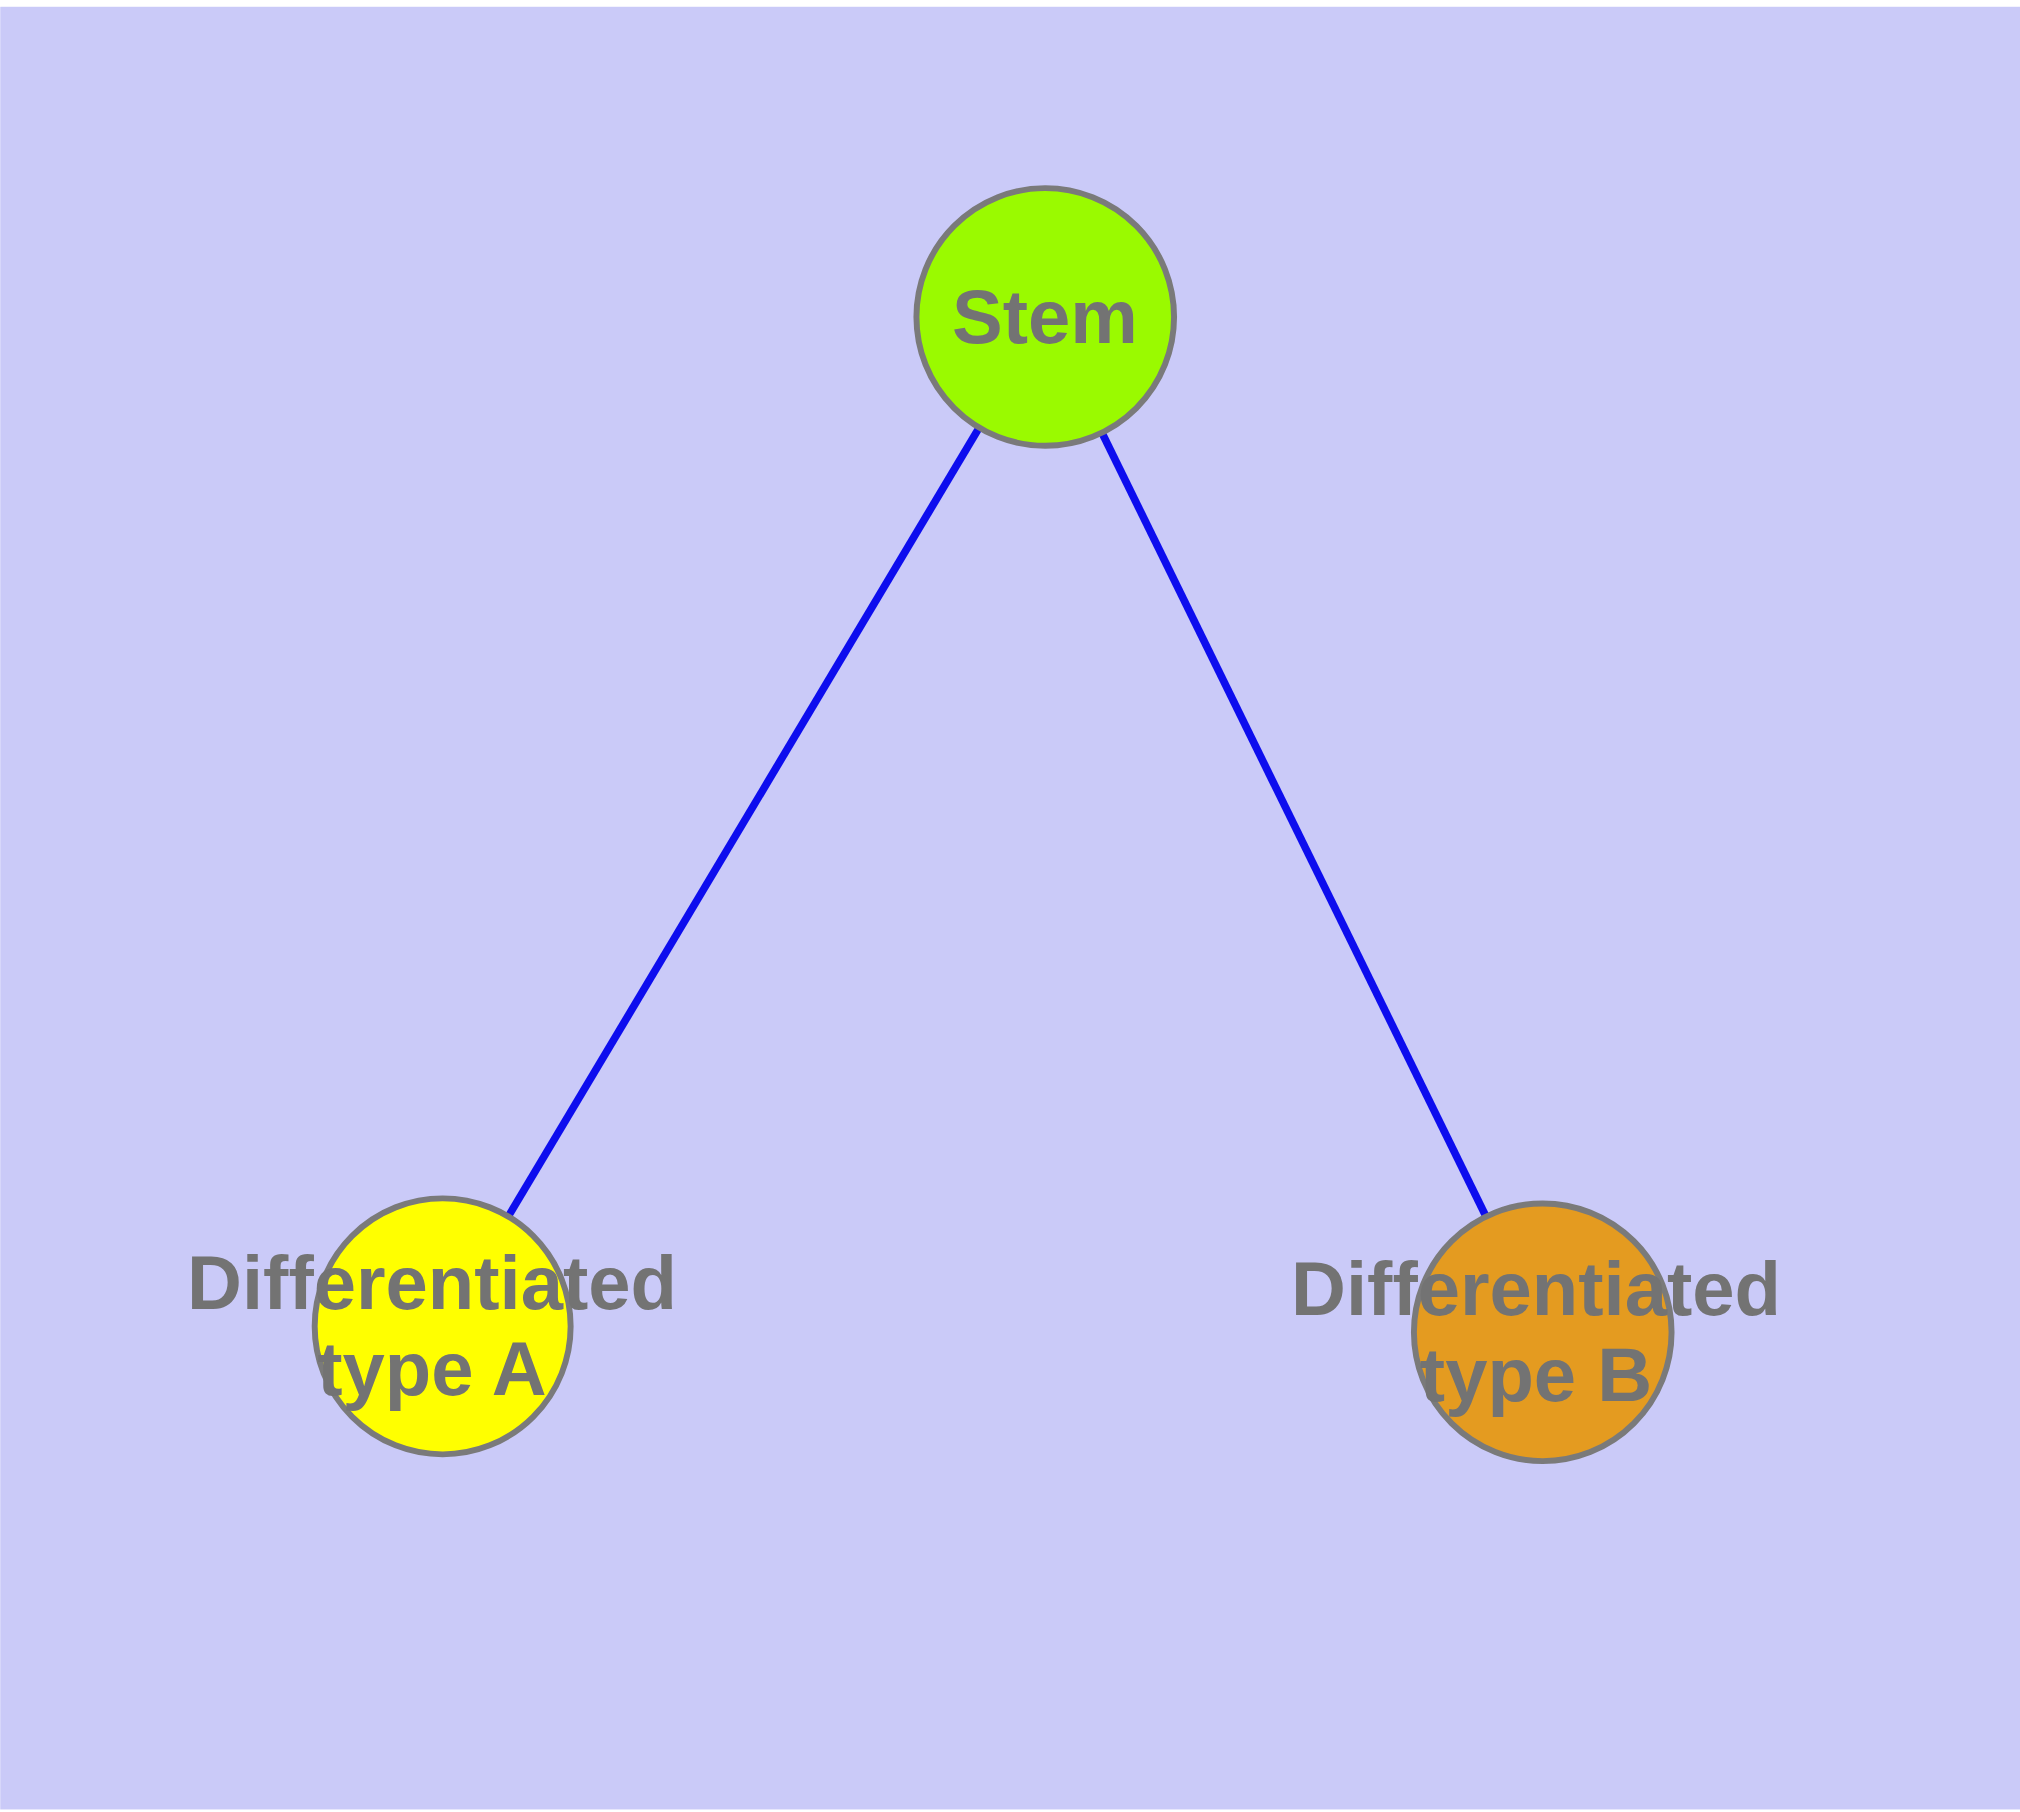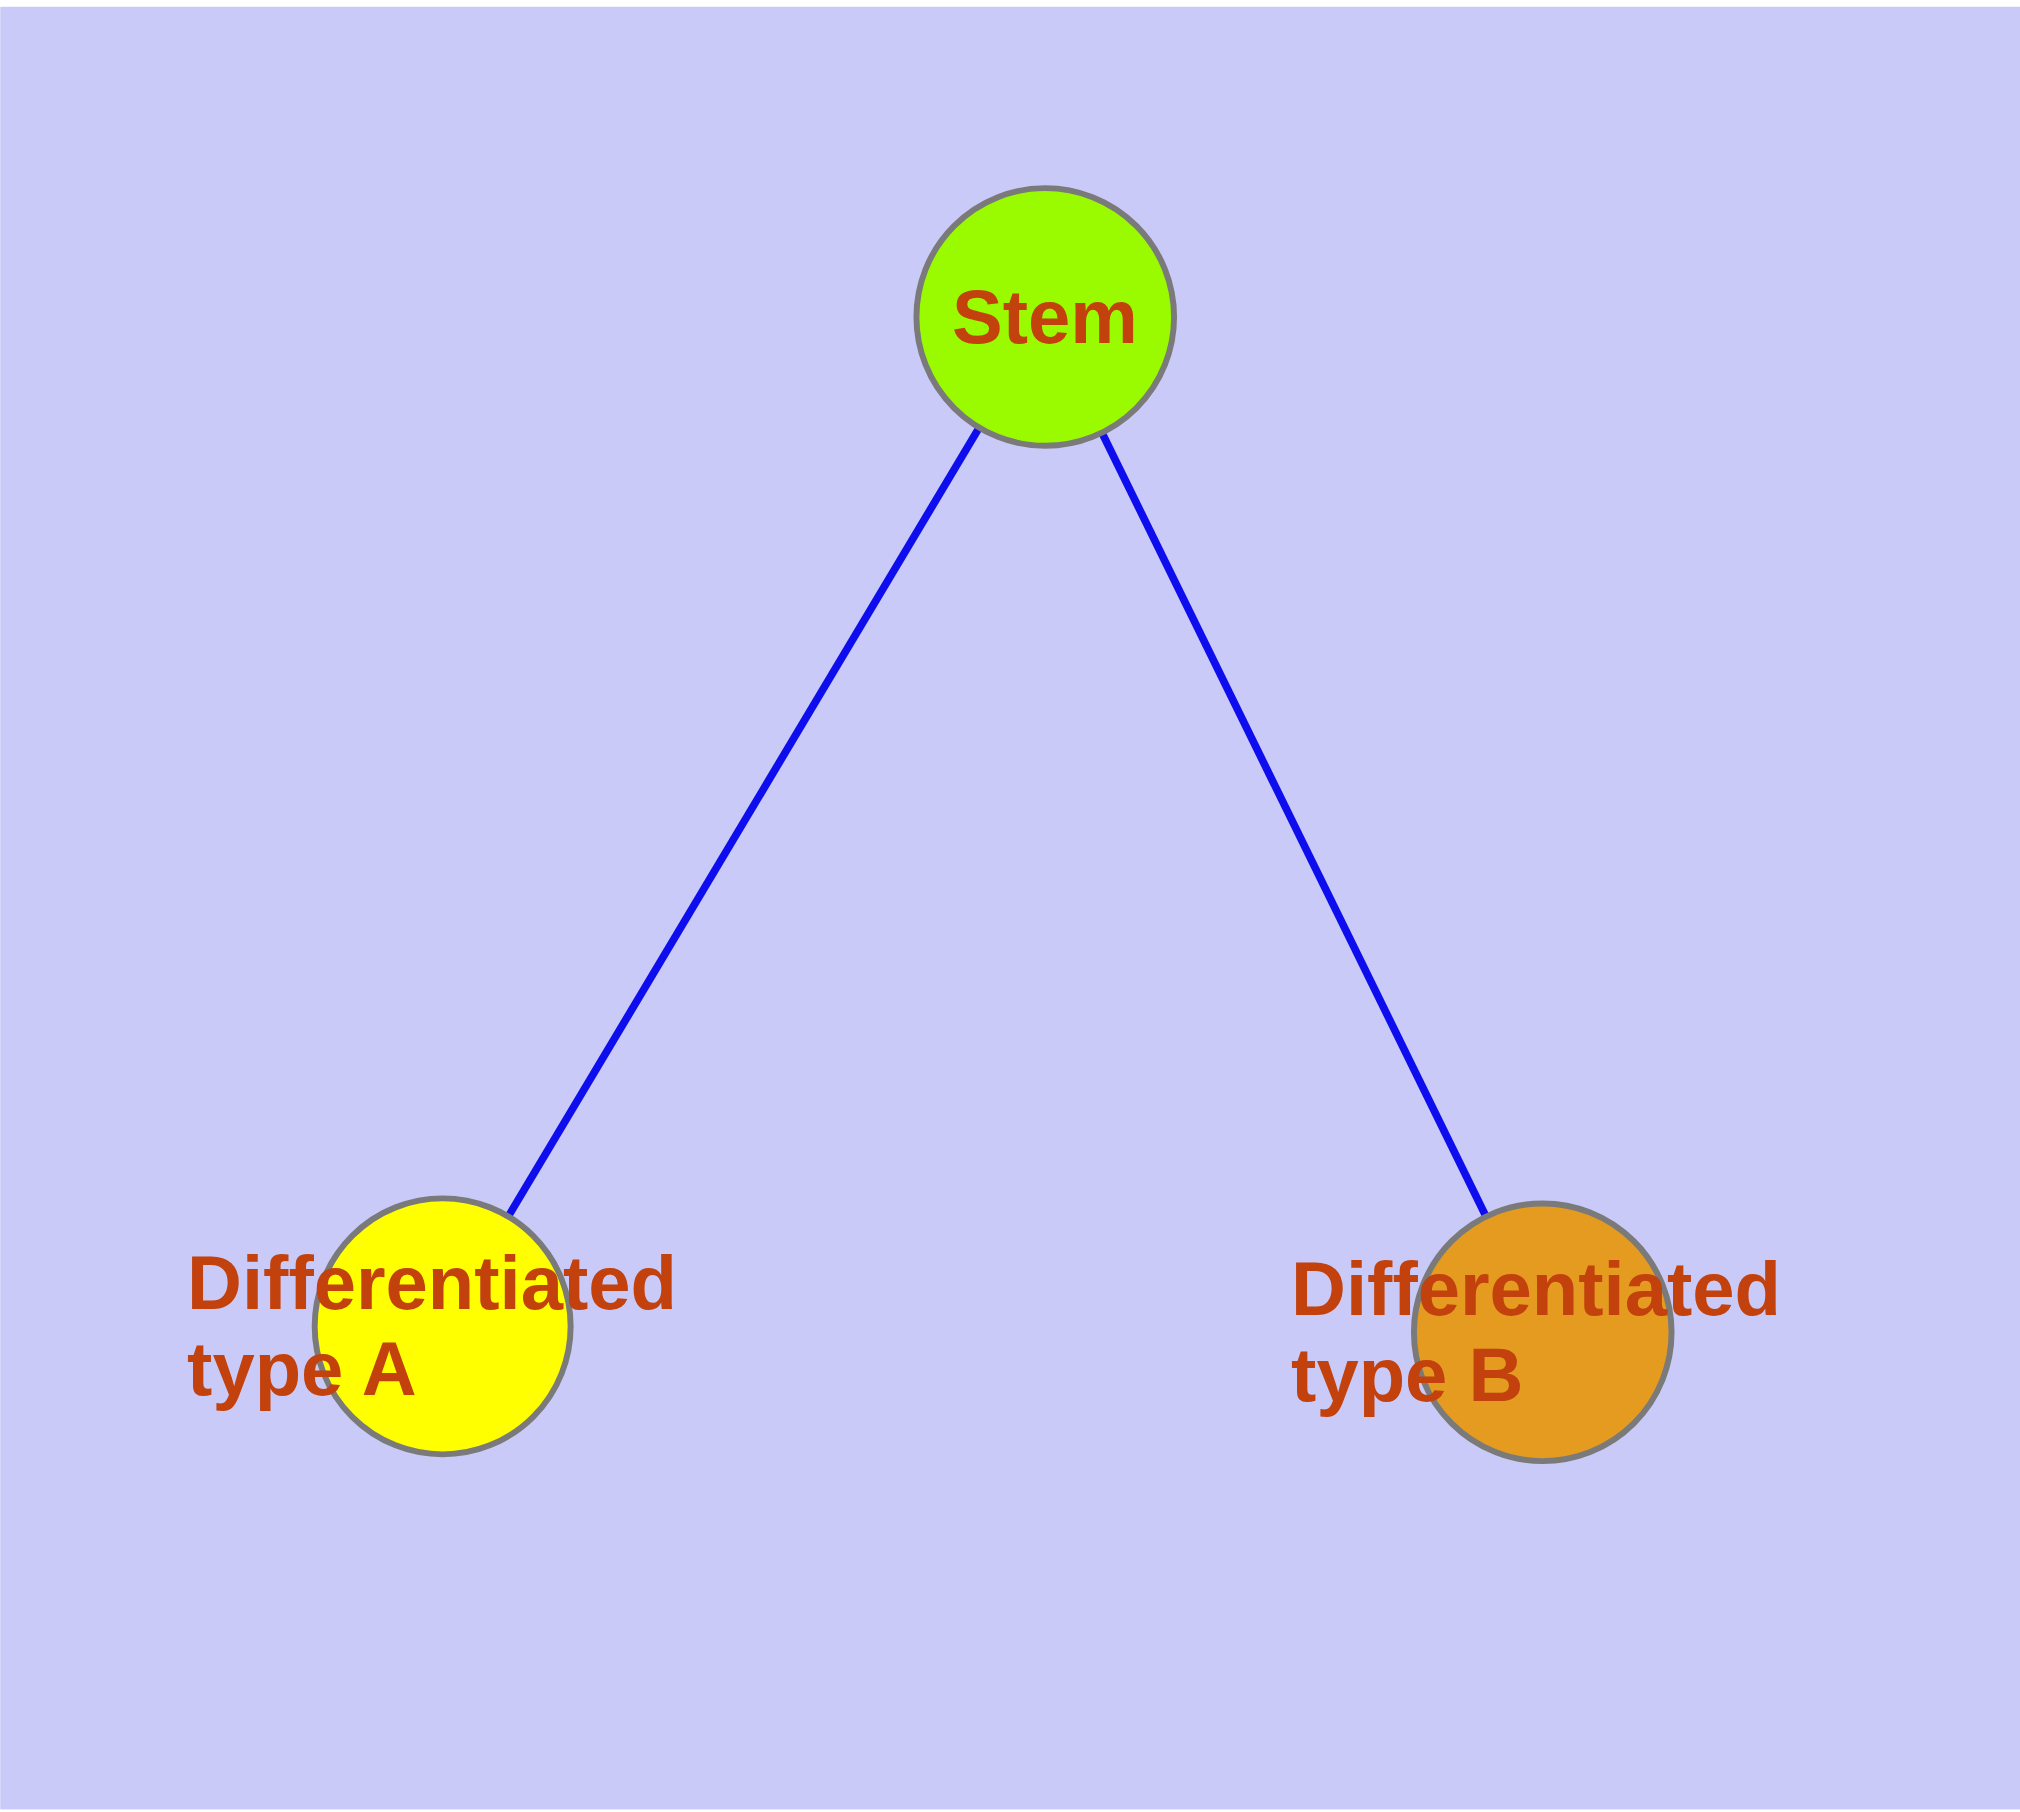--- a/index.html
+++ b/index.html
@@ -23,24 +23,25 @@
   }
   .graph-svg {
     position: absolute;
     left: 0;
     top: 0;
     display: block;
   }
   .node-label {
     position: absolute;
     transform: translate(-50%, -50%);
-    color: #c2410c;
+    color: #737373;
     font-weight: 700;
     font-size: 76px;
     line-height: 86px;
+    text-align: center;
     white-space: pre-line;
     pointer-events: none;
   }
 </style>
 </head>
 <body>
 
 <div class="stage">
 
   <svg class="graph-svg" width="2021" height="1812" viewBox="0 0 2384 2138">

